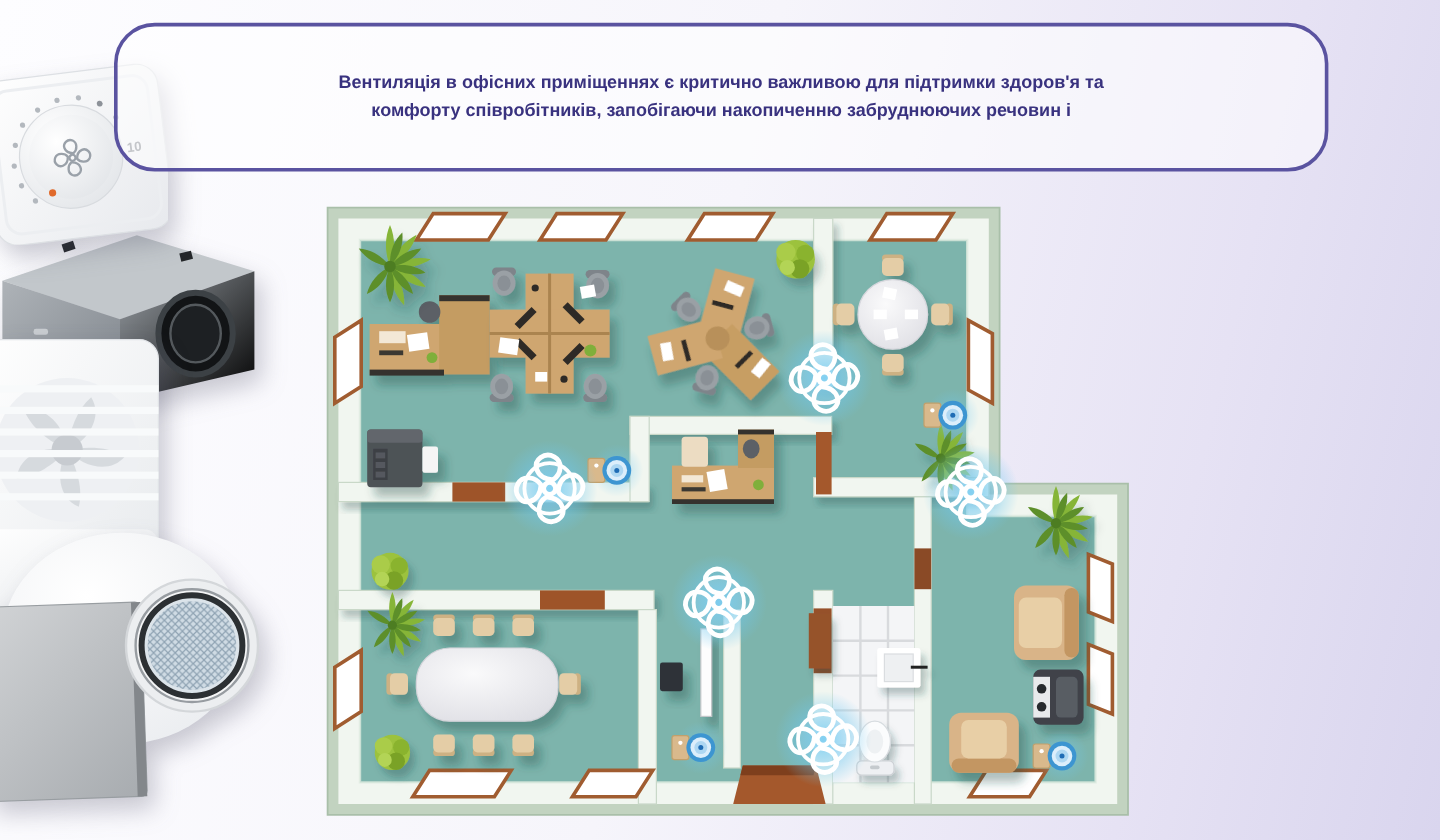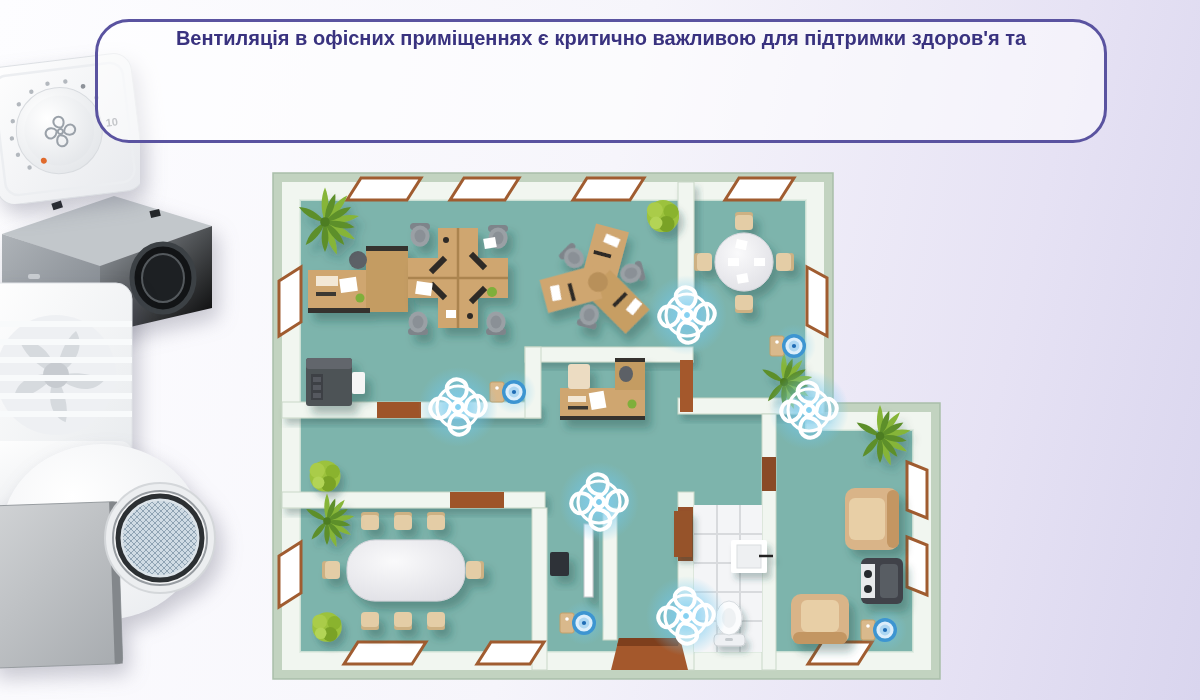--- a/index.html
+++ b/index.html
@@ -2,39 +2,40 @@
 <html><head>
 <meta charset="utf-8">
 <style>
   html,body{margin:0;padding:0;}
   body{font-family:"Liberation Sans","DejaVu Sans",sans-serif;}
   .stage{position:relative;width:1200px;height:700px;overflow:hidden;
          background:linear-gradient(103deg,#fdfdff 0%,#f6f5fb 48%,#e6e2f4 80%,#d9d5ee 100%);}
   
   .banner{position:absolute;left:95px;top:19px;width:1006px;height:118px;
           border:3px solid #5a53a0;border-radius:34px;background:rgba(255,255,255,0.55);
-          display:flex;flex-direction:column;text-align:center;
-          color:#39327f;font-weight:bold;font-size:20px;line-height:1.6;z-index:6;}
+          display:flex;flex-direction:column;justify-content:center;text-align:center;
+          color:#39327f;font-weight:bold;font-size:15px;line-height:1.6;z-index:6;}
   .banner div{white-space:nowrap;}
   
   .product{position:absolute;filter:drop-shadow(6px 10px 10px rgba(70,70,95,.28));}
   #prod-ctl{left:-12px;top:52px;z-index:5;}
   #prod-box{left:0px;top:186px;z-index:2;}
   #prod-wallfan{left:-8px;top:281px;z-index:3;}
   #prod-inline{left:-10px;top:436px;z-index:4;}
   
   #floorplan{position:absolute;left:270px;top:170px;z-index:1;}
 </style>
 </head>
 <body>
 
 <div class="stage">
 
   <div class="banner">
     <div>Вентиляція в офісних приміщеннях є критично важливою для підтримки здоров'я та</div>
+    <div>комфорту співробітників, запобігаючи накопиченню забруднюючих речовин і</div>
   </div>
 
   <svg id="prod-ctl" class="product" width="152" height="152" viewBox="0 0 152 152">
     <defs>
       <linearGradient id="ctlGrad" x1="0" y1="0" x2="1" y2="1">
         <stop offset="0" stop-color="#ffffff"></stop>
           <stop offset="1" stop-color="#e7e9ed"></stop>
       </linearGradient>
       <radialGradient id="knobGrad" cx="0.35" cy="0.3" r="0.9">
         <stop offset="0" stop-color="#ffffff"></stop>

